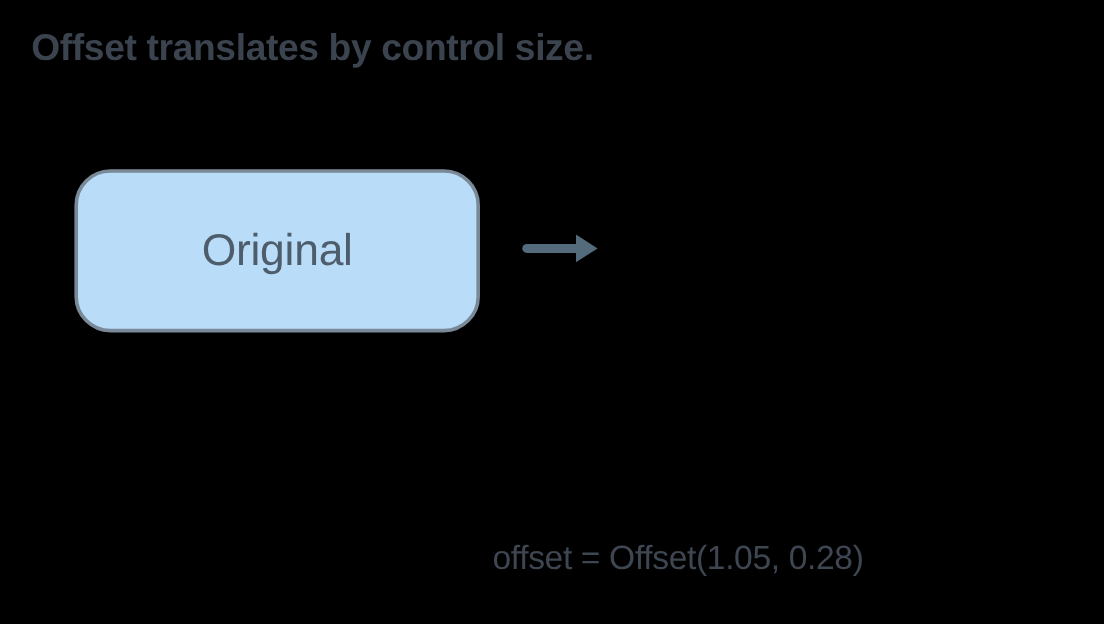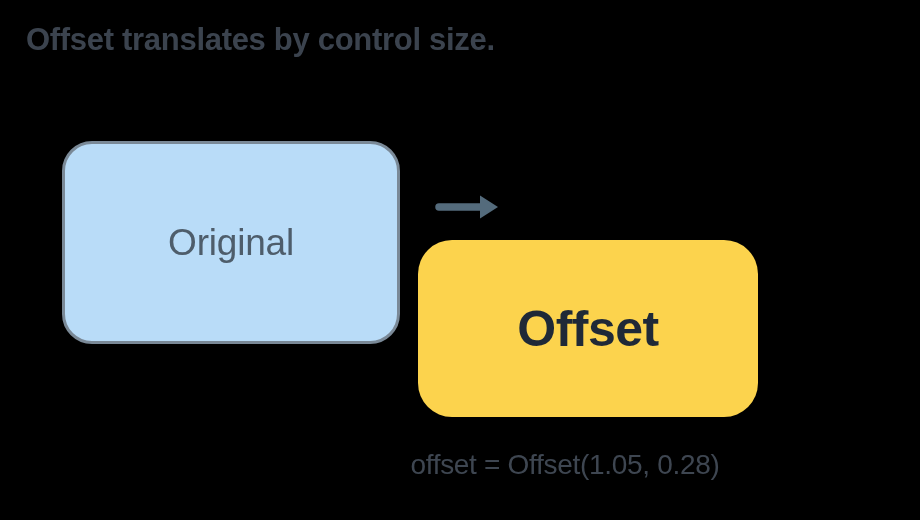--- a/index.html
+++ b/index.html
@@ -25,21 +25,21 @@
   .box {
     position: absolute;
     display: flex;
     align-items: center;
     justify-content: center;
   }
   .box-original {
     left: 62px;
     top: 141px;
     width: 338px;
-    height: 203px;
+    height: 136px;
     border-radius: 30px;
     border-style: solid;
     border-width: 3px;
   }
   .box-original .box-label {
     font-size: 37px;
     font-weight: 400;
     letter-spacing: -0.2px;
   }
   .box-offset {
@@ -85,19 +85,16 @@
     <span class="box-label" style="color: rgb(78, 93, 107);">Original</span>
   </div>
 
   <svg class="arrow" viewBox="0 0 66 30" aria-hidden="true">
     <g fill="#546B7C">
       <line x1="5" y1="15" x2="47" y2="15" stroke-width="7.5" stroke-linecap="round" stroke="#546B7C"></line>
       <polygon points="46,3.5 64,15 46,26.5"></polygon>
     </g>
   </svg>
 
-  <div class="box box-offset" style="background: rgb(252, 211, 77);">
-    <span class="box-label" style="color: rgb(31, 41, 55);">Offset</span>
-  </div>
 
   <div class="caption" style="color: rgb(62, 70, 81);">offset = Offset(1.05, 0.28)</div>
 
 </div>
 
 </body></html>

